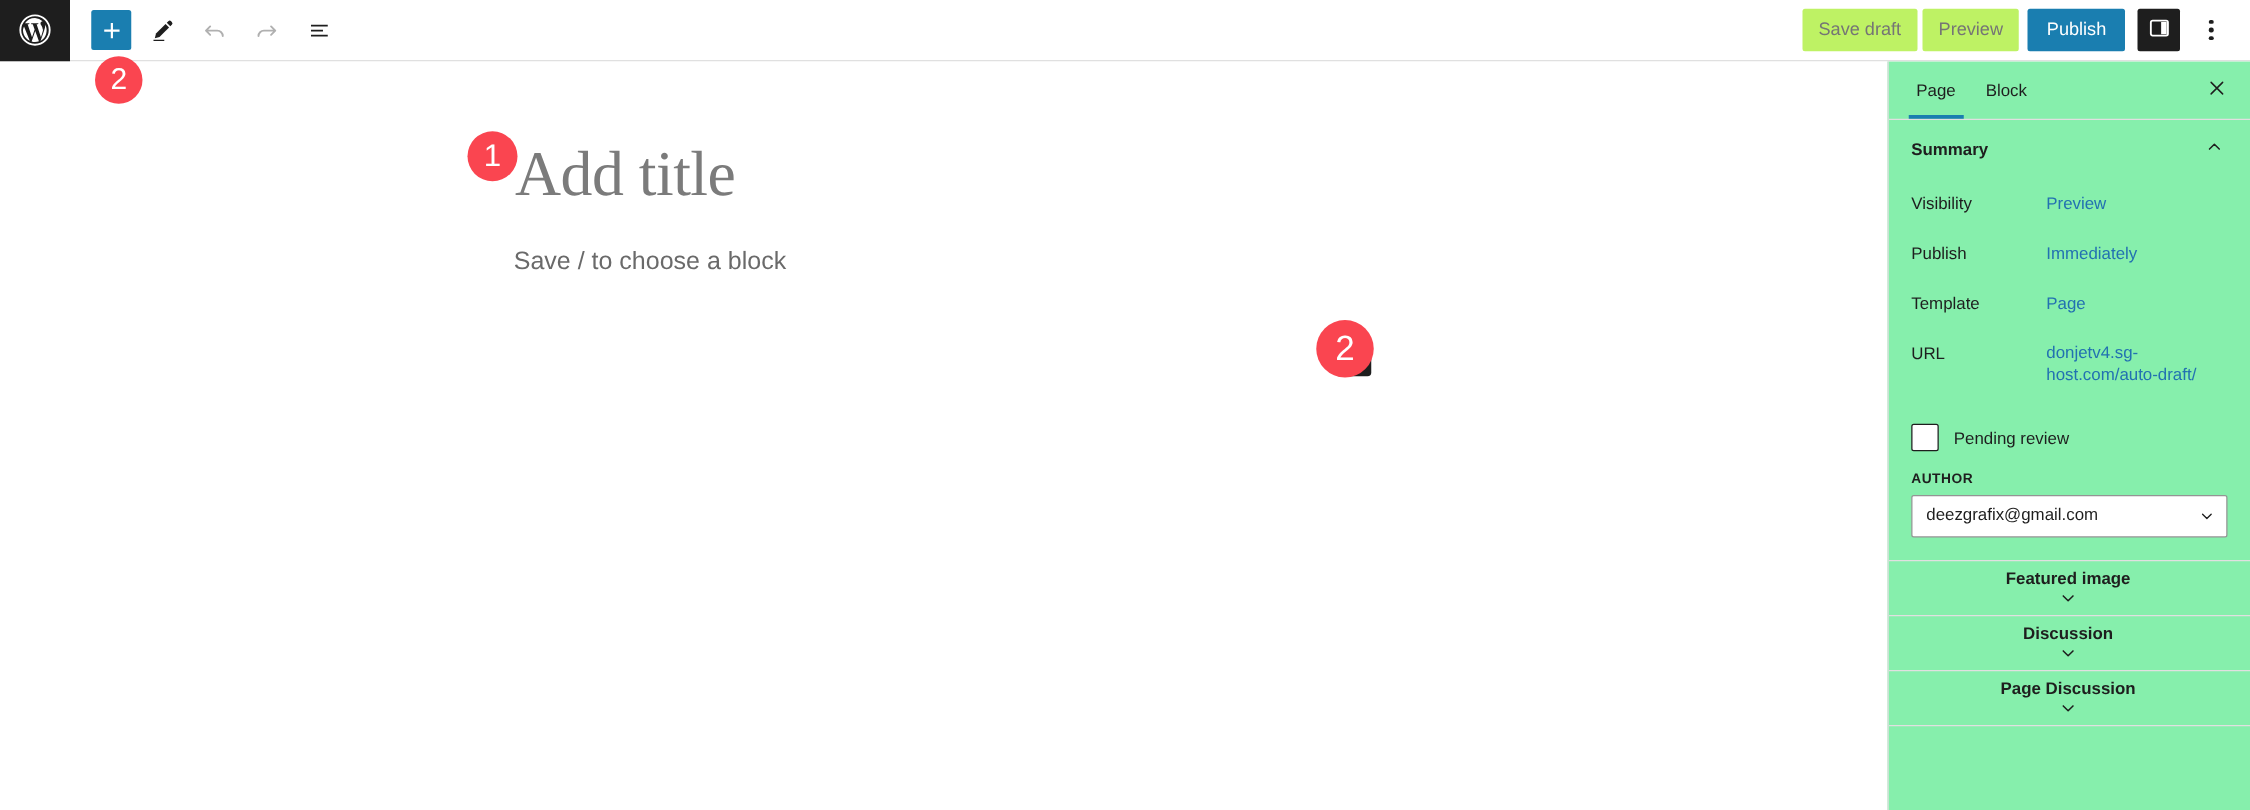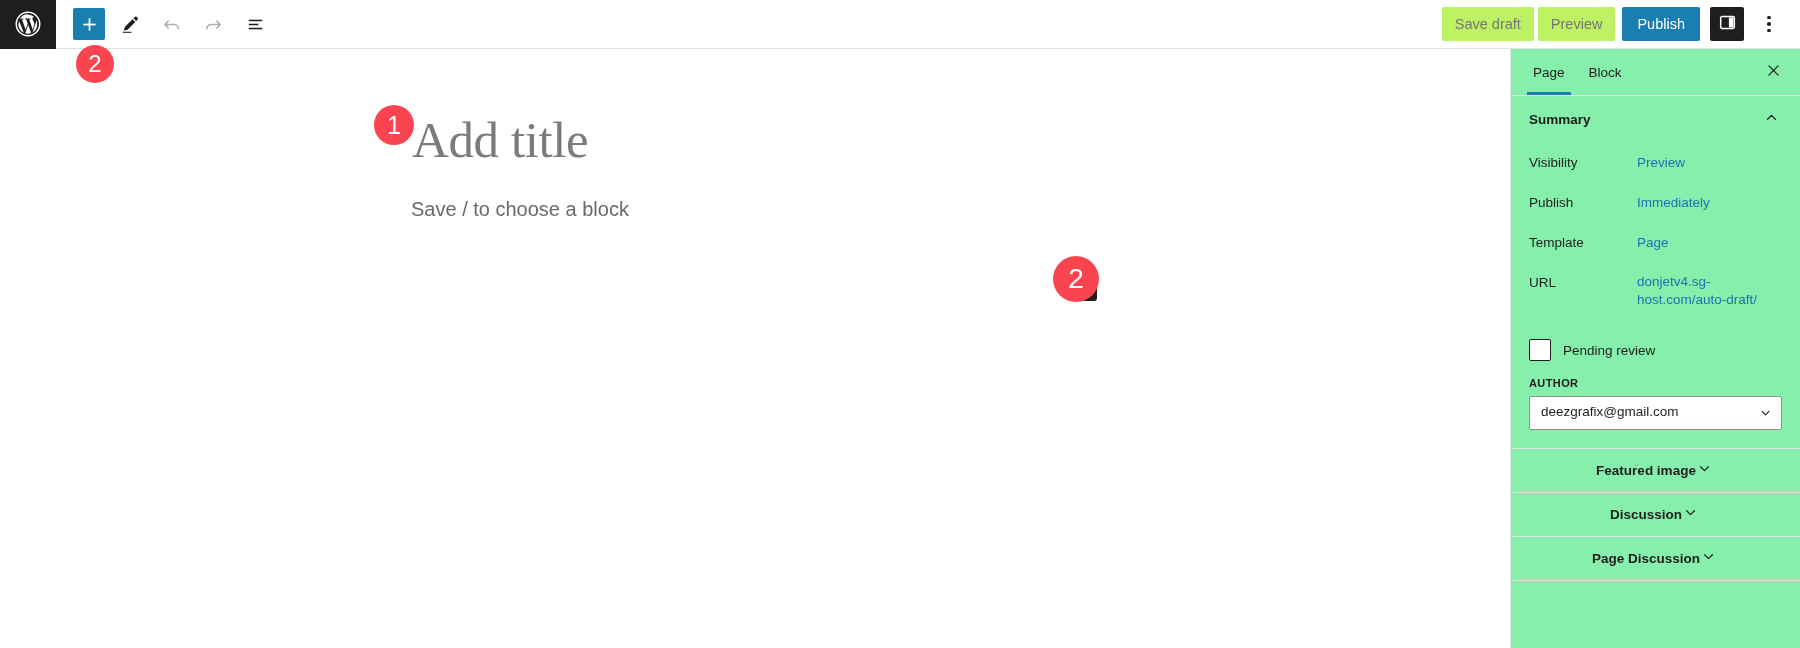--- a/index.html
+++ b/index.html
@@ -367,24 +367,25 @@
     position: absolute;
     right: 8px; top: 50%;
     transform: translateY(-50%);
     display: flex;
   }
 
   .panel-row {
     height: 44px;
     display: flex;
     align-items: center;
-    justify-content: center;
+    justify-content: flex-end;
     padding: 0 20px 0 18px;
     cursor: pointer;
     border-top: 1px solid #e0e0e0;
+    flex-direction: column;
   }
   .panel-title {
     font-size: 13.5px;
     font-weight: bold;
     color: #1e1e1e;
     font-family: "Liberation Sans", sans-serif;
   }
 </style>
 </head>
 <body>

